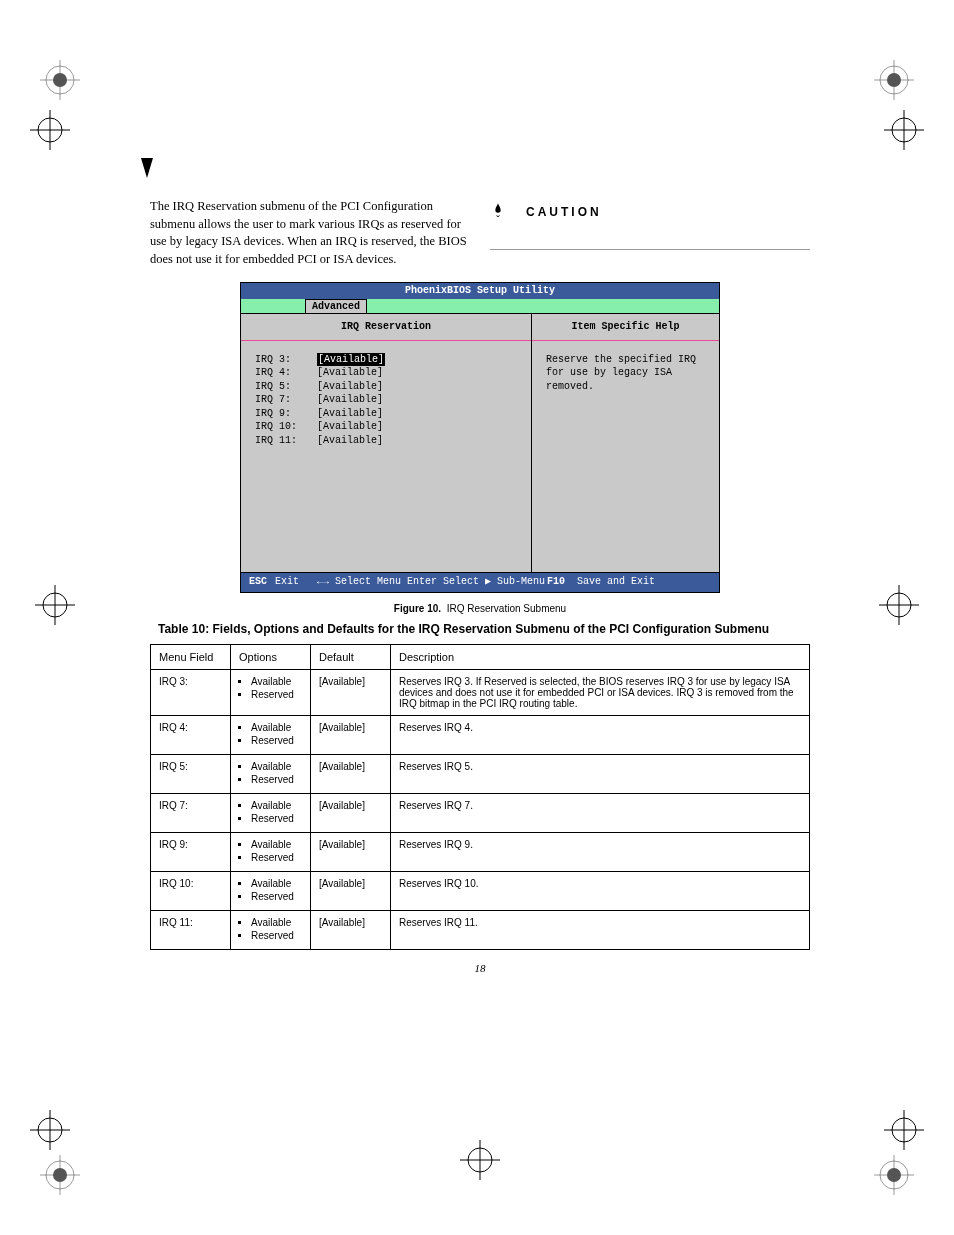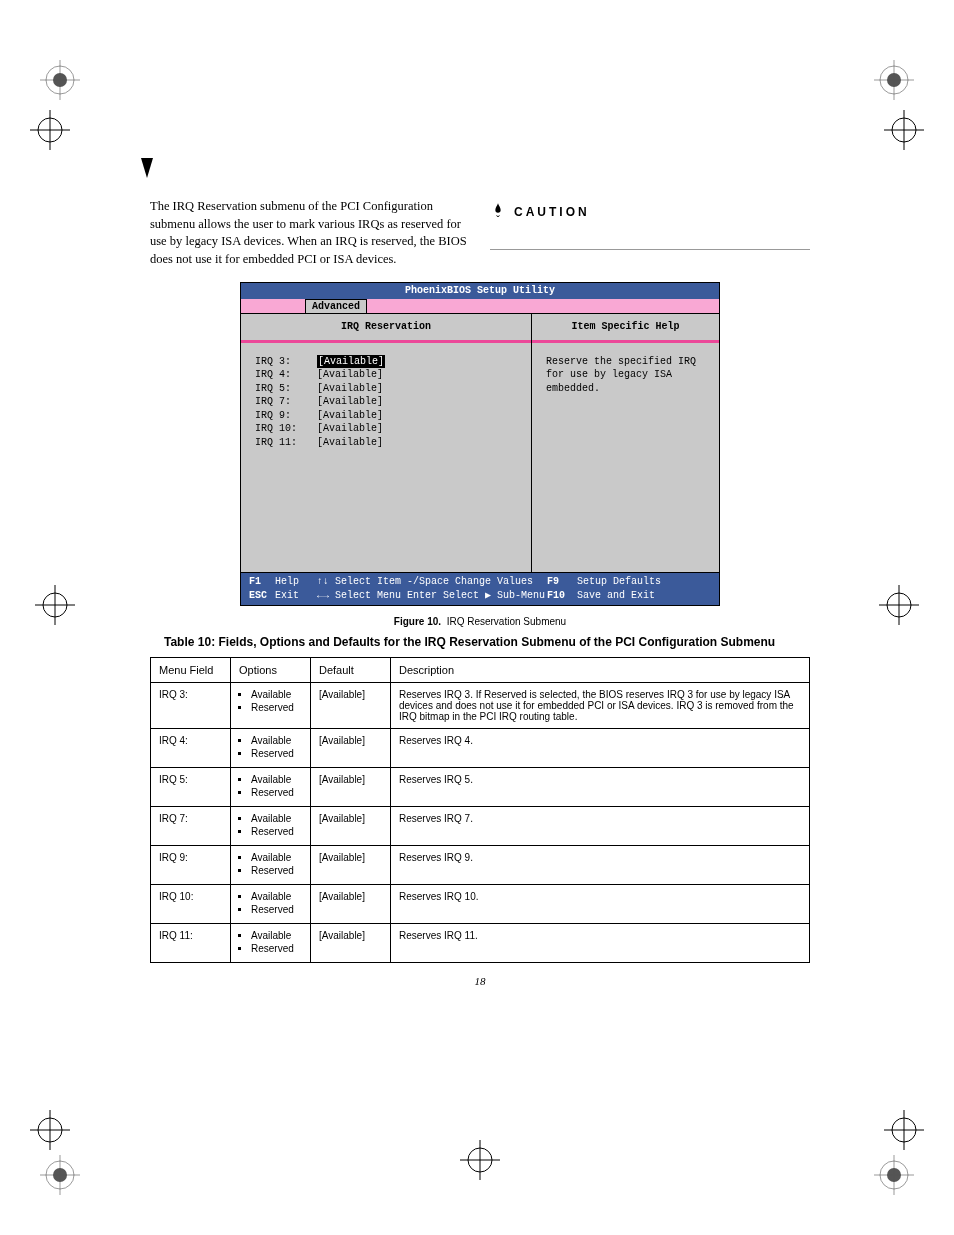--- a/index.html
+++ b/index.html
@@ -59,21 +59,21 @@
     padding: 4px 0 8px 0;
     font-family: Verdana, Geneva, sans-serif;
     font-size: 11px;
   }
   .caution-head {
     font-weight: bold;
     letter-spacing: 3px;
     font-size: 12px;
     display: flex;
     align-items: center;
-    gap: 8px;
+    gap: 20px;
     margin-bottom: 18px;
   }
   .caution-icon svg { width: 16px; height: 16px; }
 
   
   .bios {
     width: 480px;
     margin: 14px auto 6px auto;
     border: 1px solid #000;
     font-family: 'Courier New', monospace;
@@ -81,21 +81,21 @@
     line-height: 1.35;
     color: #fff;
   }
   .bios-title {
     background: #3b5a9a;
     text-align: center;
     padding: 1px 0;
     font-weight: bold;
   }
   .bios-tabs {
-    background: #f9a8d4;
+    background: #86efac;
     display: flex;
     padding-left: 64px;
   }
   .bios-tab {
     background: #c9c9c9;
     color: #000;
     padding: 0 6px;
     border: 1px solid #000;
     border-bottom: none;
     font-weight: bold;
@@ -115,21 +115,21 @@
     flex-direction: column;
   }
   .bios-right {
     flex: 1;
     display: flex;
     flex-direction: column;
   }
   .bios-pane-title {
     text-align: center;
     padding: 6px 4px;
-    border-bottom: 3px solid #ec4899;
+    border-bottom: 1px solid #ec4899;
     font-weight: bold;
   }
   .bios-pane-body {
     padding: 12px 14px;
     flex: 1;
   }
   .bios-row { display: flex; }
   .bios-row .k { width: 62px; }
   .bios-row .v { }
   .bios-row.sel .v {
@@ -156,21 +156,21 @@
     font-family: Verdana, Geneva, sans-serif;
     font-size: 10px;
     margin: 10px 0 8px 0;
   }
   .figure-caption b { font-weight: bold; }
 
   .table-title {
     font-family: Verdana, Geneva, sans-serif;
     font-weight: bold;
     font-size: 12px;
-    margin: 4px 0 8px 14px;
+    margin: 4px 0 8px 8px;
   }
   table.fields {
     width: 100%;
     border-collapse: collapse;
     font-family: Verdana, Geneva, sans-serif;
     font-size: 10px;
   }
   table.fields th, table.fields td {
     border: 0.7px solid #000;
     padding: 6px 8px;
@@ -340,32 +340,24 @@
               <span class="v">[Available]</span>
             </div>
             <div class="bios-row">
               <span class="k">IRQ 11:</span>
               <span class="v">[Available]</span>
             </div>
           </div>
       </div>
       <div class="bios-right">
         <div class="bios-pane-title">Item Specific Help</div>
-        <div class="bios-pane-body">Reserve the specified IRQ for use by legacy ISA embedded.</div>
+        <div class="bios-pane-body">Reserve the specified IRQ for use by legacy ISA removed.</div>
       </div>
     </div>
     <div class="bios-footer">
-      <div class="bios-footer-row">
-        <span class="bf-key">F1</span>
-        <span class="bf-lab">Help</span>
-        <span class="bf-arrow">↑↓ Select Item</span>
-        <span class="bf-change">-/Space Change Values</span>
-        <span class="bf-fkey">F9</span>
-        <span class="bf-action">Setup Defaults</span>
-      </div>
       <div class="bios-footer-row">
         <span class="bf-key">ESC</span>
         <span class="bf-lab">Exit</span>
         <span class="bf-arrow">←→ Select Menu</span>
         <span class="bf-change">Enter Select ▶ Sub-Menu</span>
         <span class="bf-fkey">F10</span>
         <span class="bf-action">Save and Exit</span>
       </div>
     </div>
   </div>

